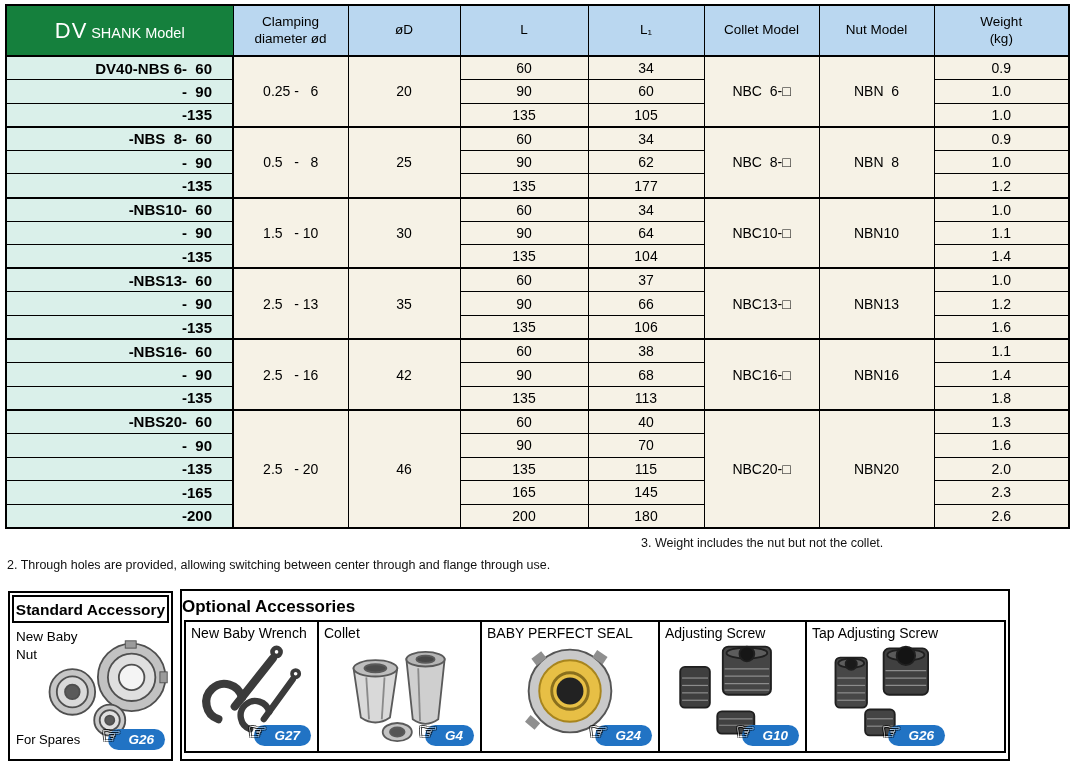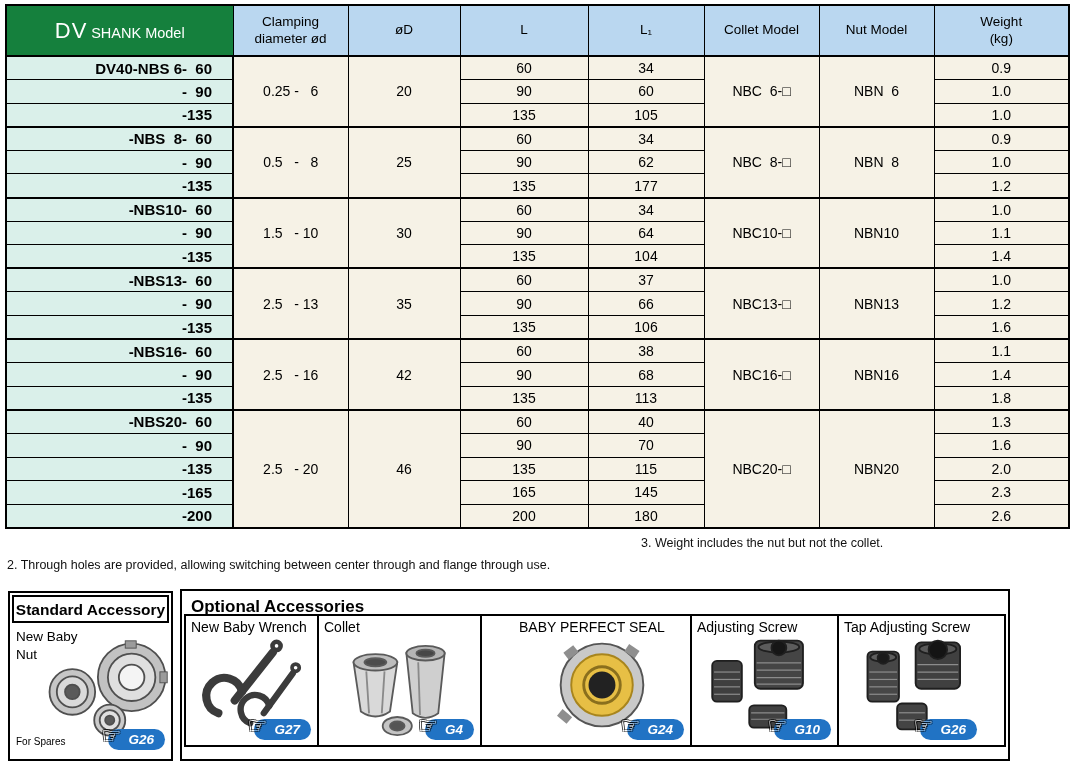--- a/index.html
+++ b/index.html
@@ -26,31 +26,31 @@
   tbody tr.gs td { border-top:2px solid #000; }
 
   
   .note { position:absolute; font-size:12.5px; color:#111; }
 
   
   .std-panel { position:absolute; left:8px; top:591px; width:165px; height:170px; border:2px solid #000; }
   .std-title { margin:2px; border:2px solid #000; height:28px; line-height:25px; font-weight:bold; font-size:15.5px; text-align:center; }
   .std-body { position:relative; height:130px; }
   .std-item-label { position:absolute; left:6px; top:3px; font-size:13.5px; line-height:1.3; white-space:pre-line; }
-  .std-caption { position:absolute; left:6px; bottom:8px; font-size:10px; }
+  .std-caption { position:absolute; left:6px; bottom:8px; font-size:13px; }
   .std-img { position:absolute; right:0px; top:14px; }
 
   .opt-panel { position:absolute; left:180px; top:589px; width:830px; height:172px; border:2px solid #000; }
-  .opt-title { height:23px; line-height:31px; font-weight:bold; font-size:17px; padding-left:9px; }
+  .opt-title { height:29px; line-height:31px; font-weight:bold; font-size:17px; }
   .opt-cells { display:flex; margin:0 2px 2px 2px; border:2px solid #000; height:133px; }
   .opt-cell { position:relative; border-right:2px solid #000; height:100%; }
   .opt-cell:last-child { border-right:none; }
   .opt-cell .lbl { display:block; padding:3px 10px 0 5px; font-size:14px; white-space:nowrap; }
   .opt-cell svg, .std-img svg { display:block; margin:0 auto; }
-  .c1 { width:133px; } .c2 { width:163px; } .c3 { width:178px;margin-left:32px; } .c4 { width:147px; } .c5 { width:144px; }
+  .c1 { width:133px; } .c2 { width:163px; } .c3 { width:178px; } .c4 { width:147px; } .c5 { width:144px; }
 
   
   .badge { position:absolute; bottom:5px; right:6px; background:#2173C4; border-radius:11px;
            height:21px; line-height:21px; padding:0 11px 0 20px; color:#fff;
            font-style:italic; font-weight:bold; font-size:13.5px; cursor:pointer; }
   .badge .hand { position:absolute; left:-7px; top:-4px; font-style:normal; font-weight:normal;
                  font-size:22px; color:#fff;
                  text-shadow:-1px -1px 0 #000, 1px -1px 0 #000, -1px 1px 0 #000, 1px 1px 0 #000; }
 </style>
 </head>

